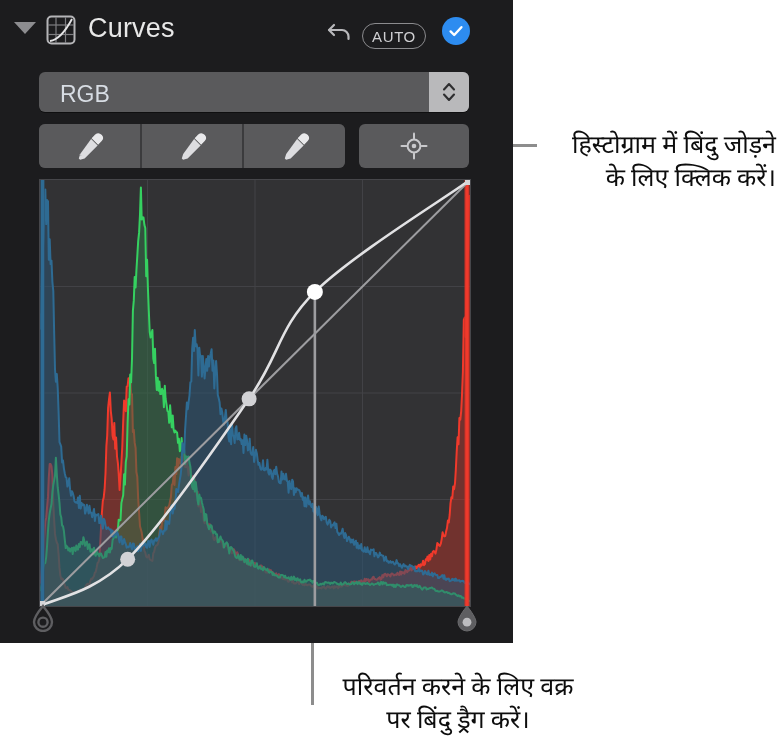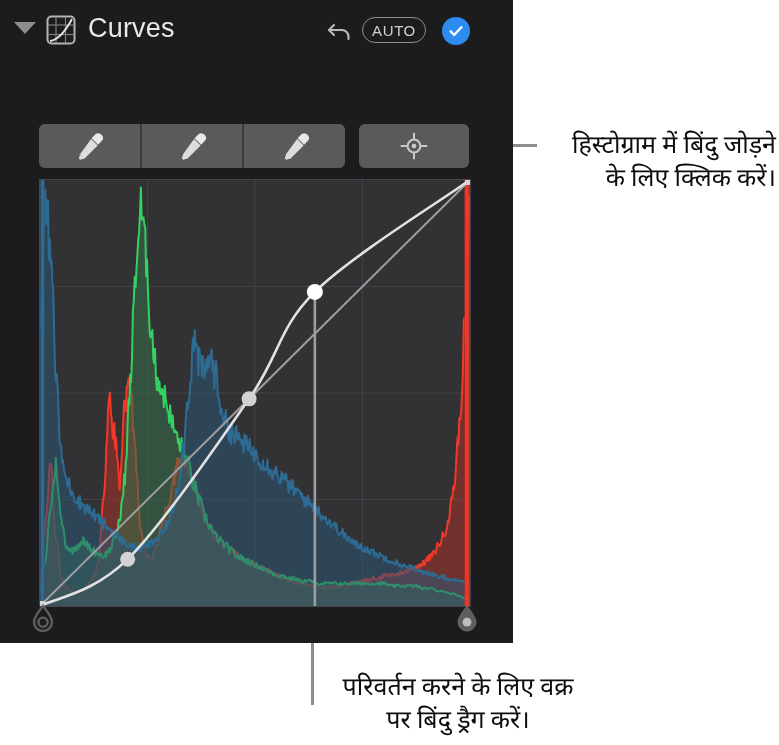--- a/index.html
+++ b/index.html
@@ -33,21 +33,21 @@
   }
   #panel-title{
     position:absolute;left:88px;top:13px;
     font-size:27px;color:#e8e8e8;letter-spacing:.2px;
     white-space:nowrap;
   }
   #undo-button{
     position:absolute;left:325px;top:15px;width:30px;height:30px;cursor:pointer;
   }
   #auto-button{
-    position:absolute;left:362px;top:17px;width:64px;height:26px;
+    position:absolute;left:362px;top:23px;width:64px;height:26px;
     border:1.6px solid #8b8b8e;border-radius:13px;
     color:#cfcfd2;font-size:15px;letter-spacing:.6px;
     display:flex;align-items:center;justify-content:center;
     box-sizing:border-box;cursor:pointer;background:transparent;
   }
   #apply-button{
     position:absolute;left:442px;top:17px;width:28px;height:28px;
     border-radius:50%;cursor:pointer;
     display:flex;align-items:center;justify-content:center;
   }
@@ -137,20 +137,29 @@
 
     <div id="auto-button">AUTO</div>
 
     <div id="apply-button" style="background:#2d8cf0;">
       <svg width="18" height="18" viewBox="0 0 18 18">
         <path d="M3.6 9.4 L7.2 13 L14.4 5.2" fill="none" stroke="#ffffff" stroke-width="2.4" stroke-linecap="round" stroke-linejoin="round"></path>
       </svg>
     </div>
   </div>
 
+  <div id="channel-popup">
+    <span id="channel-value">RGB</span>
+    <span id="channel-stepper">
+      <svg width="18" height="26" viewBox="0 0 18 26">
+        <path d="M4 10.5 L9 5 L14 10.5" fill="none" stroke="#2e2e30" stroke-width="2.1" stroke-linecap="round" stroke-linejoin="round"></path>
+        <path d="M4 15.5 L9 21 L14 15.5" fill="none" stroke="#2e2e30" stroke-width="2.1" stroke-linecap="round" stroke-linejoin="round"></path>
+      </svg>
+    </span>
+  </div>
 
   <div id="eyedropper-group">
     <div class="eyedropper-cell">
       <svg width="40" height="30" viewBox="0 0 40 30">
         <g transform="translate(4,2)">
           <path d="M22.2 1.6 a4.6 4.6 0 0 1 6.5 6.5 l-3.6 3.6 -6.5 -6.5 z" fill="#e9e9eb"></path>
           <path d="M18.1 5.9 l6.5 6.5 -13 13 -4.5 1.4 -1.3 -1.3 1.4 -4.5 z" fill="#dddde0"></path>
           <path d="M6.6 21.3 l1.3 1.3" stroke="#9a9a9d" stroke-width="1"></path>
         </g>
       </svg>

